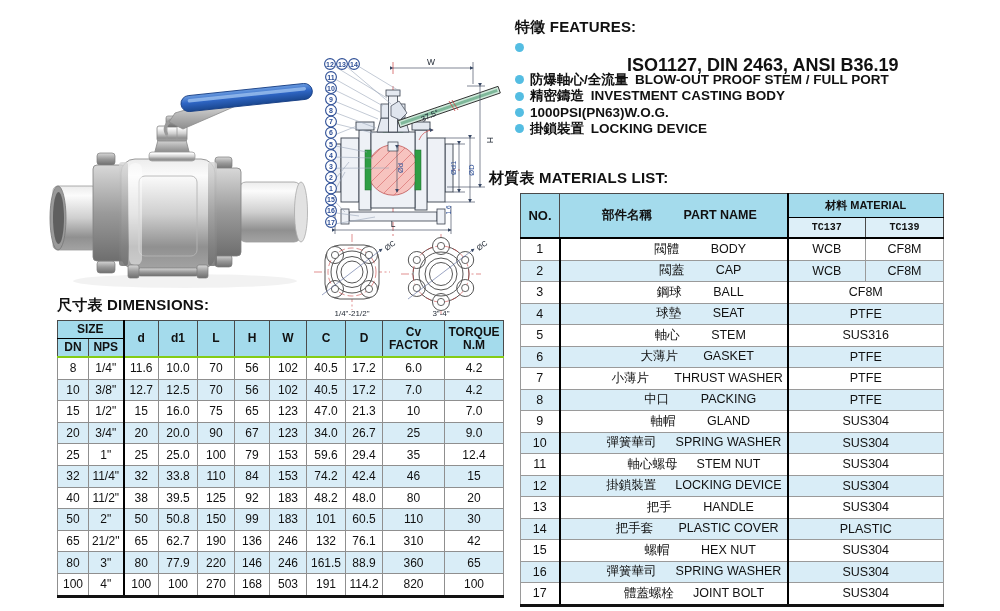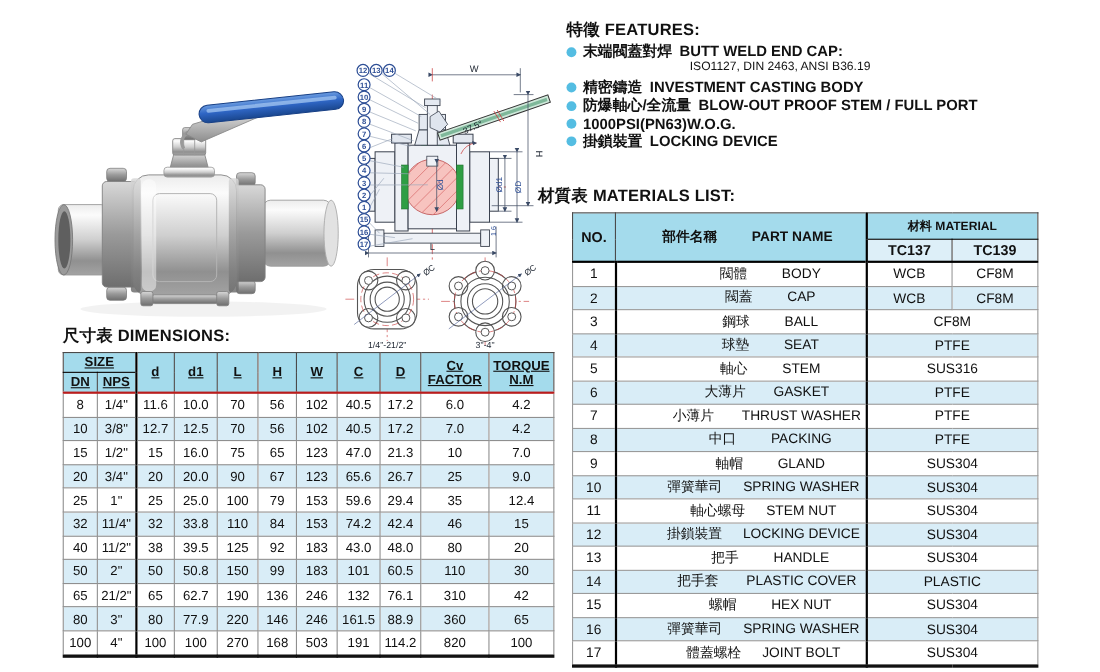--- a/index.html
+++ b/index.html
@@ -8,45 +8,45 @@
     font-family:"Liberation Sans","DejaVu Sans",sans-serif;color:#111;
   }
   .abs{position:absolute;}
   
   .sec-title{font-size:15px;font-weight:700;letter-spacing:.2px;white-space:nowrap;}
   
   .features-list{list-style:none;margin:0;padding:0;}
   .feat-item{display:flex;align-items:center;height:16.3px;}
   .feat-bullet{width:9px;height:9px;border-radius:50%;background:var(--bullet,#54bde2);margin-right:6px;flex:0 0 auto;}
   .feat-text{font-size:13.5px;font-weight:700;white-space:nowrap;}
-  .feat-sub{height:16.3px;padding-left:112px;font-size:11px;font-weight:400;white-space:nowrap;}
+  .feat-sub{height:16.3px;padding-left:112px;font-size:18px;font-weight:700;white-space:nowrap;}
   
   table{border-collapse:collapse;table-layout:fixed;}
   th,td{padding:0;overflow:hidden;white-space:nowrap;}
   
   .dim-table{width:446px;font-size:12px;border:1.5px solid #111;border-bottom:3px solid #111;}
   .dim-table th{background:var(--table-header,#a4dbec);border:1px solid #4a4a4a;font-weight:700;
     font-size:12px;text-align:center;white-space:pre-line;line-height:13px;}
   .dim-table thead tr:first-child th{height:17px;}
   .dim-table thead tr:last-child th{height:17px;}
   .dim-table th.thickR,.dim-table td:nth-child(2){border-right:2.5px solid #000;}
   .dim-table thead th{border-bottom-color:#000;}
-  .dim-table thead{border-bottom:2px solid #b91c1c;text-decoration:underline;}
+  .dim-table thead{border-bottom:2px solid #84cc16;}
   .dim-table td{height:20.6px;text-align:center;border:1px solid #8f8f8f;font-size:12px;}
   .dim-table tr.alt td{background:var(--table-alt-row,#d9edf7);}
   
   .mat-table{width:423px;font-size:12.5px;border:1.5px solid #111;border-bottom:3px solid #111;}
   .mat-table th{background:var(--table-header,#a4dbec);font-weight:700;text-align:center;border:1px solid #4a4a4a;}
   .mat-table thead{border-bottom:2.5px solid #000;}
   .mat-table th.no-h{font-size:13px;}
   .mat-table th.part-h{text-align:left;}
   .mat-table th.part-h .zh{padding-left:42px;}
   .mat-table th.part-h .en{padding-left:28px;}
   .mat-table th.mat-h{border-left:2.5px solid #000;border-bottom:1.5px solid #000;height:23px;font-size:11px;}
-  .mat-table th.grade{background:var(--table-subheader,#ddeff8);height:19px;font-weight:700;font-size:13px;}
+  .mat-table th.grade{background:var(--table-subheader,#ddeff8);height:19px;font-weight:700;font-size:10px;font-family:Liberation Mono, monospace;}
   .mat-table th.grade.g1{border-left:2.5px solid #000;}
   .mat-table td{height:20.5px;border:1px solid #9a9a9a;text-align:center;}
   .mat-table td.no-c{border-right:2.5px solid #000;}
   .mat-table td.part-c{text-align:center;}
   .mat-table td.part-c .zh{display:inline-block;width:88px;padding-left:22px;}
   .mat-table td.mat-c{border-left:1px solid #9a9a9a;}
   .mat-table td.mat-first{border-left:2.5px solid #000;}
   .mat-table tr.alt td{background:var(--table-alt-row,#d9edf7);}
   svg text{font-family:"Liberation Sans","DejaVu Sans",sans-serif;}
 </style>
@@ -422,21 +422,21 @@
           <td>7.0</td>
         </tr>
         <tr class="alt">
           <td>20</td>
           <td>3/4"</td>
           <td>20</td>
           <td>20.0</td>
           <td>90</td>
           <td>67</td>
           <td>123</td>
-          <td>65.6</td>
+          <td>34.0</td>
           <td>26.7</td>
           <td>25</td>
           <td>9.0</td>
         </tr>
         <tr>
           <td>25</td>
           <td>1"</td>
           <td>25</td>
           <td>25.0</td>
           <td>100</td>
@@ -461,21 +461,21 @@
           <td>15</td>
         </tr>
         <tr>
           <td>40</td>
           <td>11/2"</td>
           <td>38</td>
           <td>39.5</td>
           <td>125</td>
           <td>92</td>
           <td>183</td>
-          <td>43.0</td>
+          <td>48.2</td>
           <td>48.0</td>
           <td>80</td>
           <td>20</td>
         </tr>
         <tr class="alt">
           <td>50</td>
           <td>2"</td>
           <td>50</td>
           <td>50.8</td>
           <td>150</td>
@@ -528,30 +528,29 @@
       </tbody>
   </table>
 
   <div class="abs sec-title" style="left:515px;top:18px">
     <span>特徵</span>
     <span>FEATURES:</span>
   </div>
   <ul class="abs features-list" style="left:515px;top:39px" id="features-list">
       <li class="feat-item">
         <span class="feat-bullet"></span>
-        <span class="feat-text">末端閥蓋對焊 BUTT WELD END CAP:</span>
       </li>
       <li class="feat-sub">ISO1127, DIN 2463, ANSI B36.19</li>
       <li class="feat-item">
         <span class="feat-bullet"></span>
-        <span class="feat-text">精密鑄造 INVESTMENT CASTING BODY</span>
+        <span class="feat-text">防爆軸心/全流量 BLOW-OUT PROOF STEM / FULL PORT</span>
       </li>
       <li class="feat-item">
         <span class="feat-bullet"></span>
-        <span class="feat-text">防爆軸心/全流量 BLOW-OUT PROOF STEM / FULL PORT</span>
+        <span class="feat-text">精密鑄造 INVESTMENT CASTING BODY</span>
       </li>
       <li class="feat-item">
         <span class="feat-bullet"></span>
         <span class="feat-text">1000PSI(PN63)W.O.G.</span>
       </li>
       <li class="feat-item">
         <span class="feat-bullet"></span>
         <span class="feat-text">掛鎖裝置 LOCKING DEVICE</span>
       </li>
     </ul>

